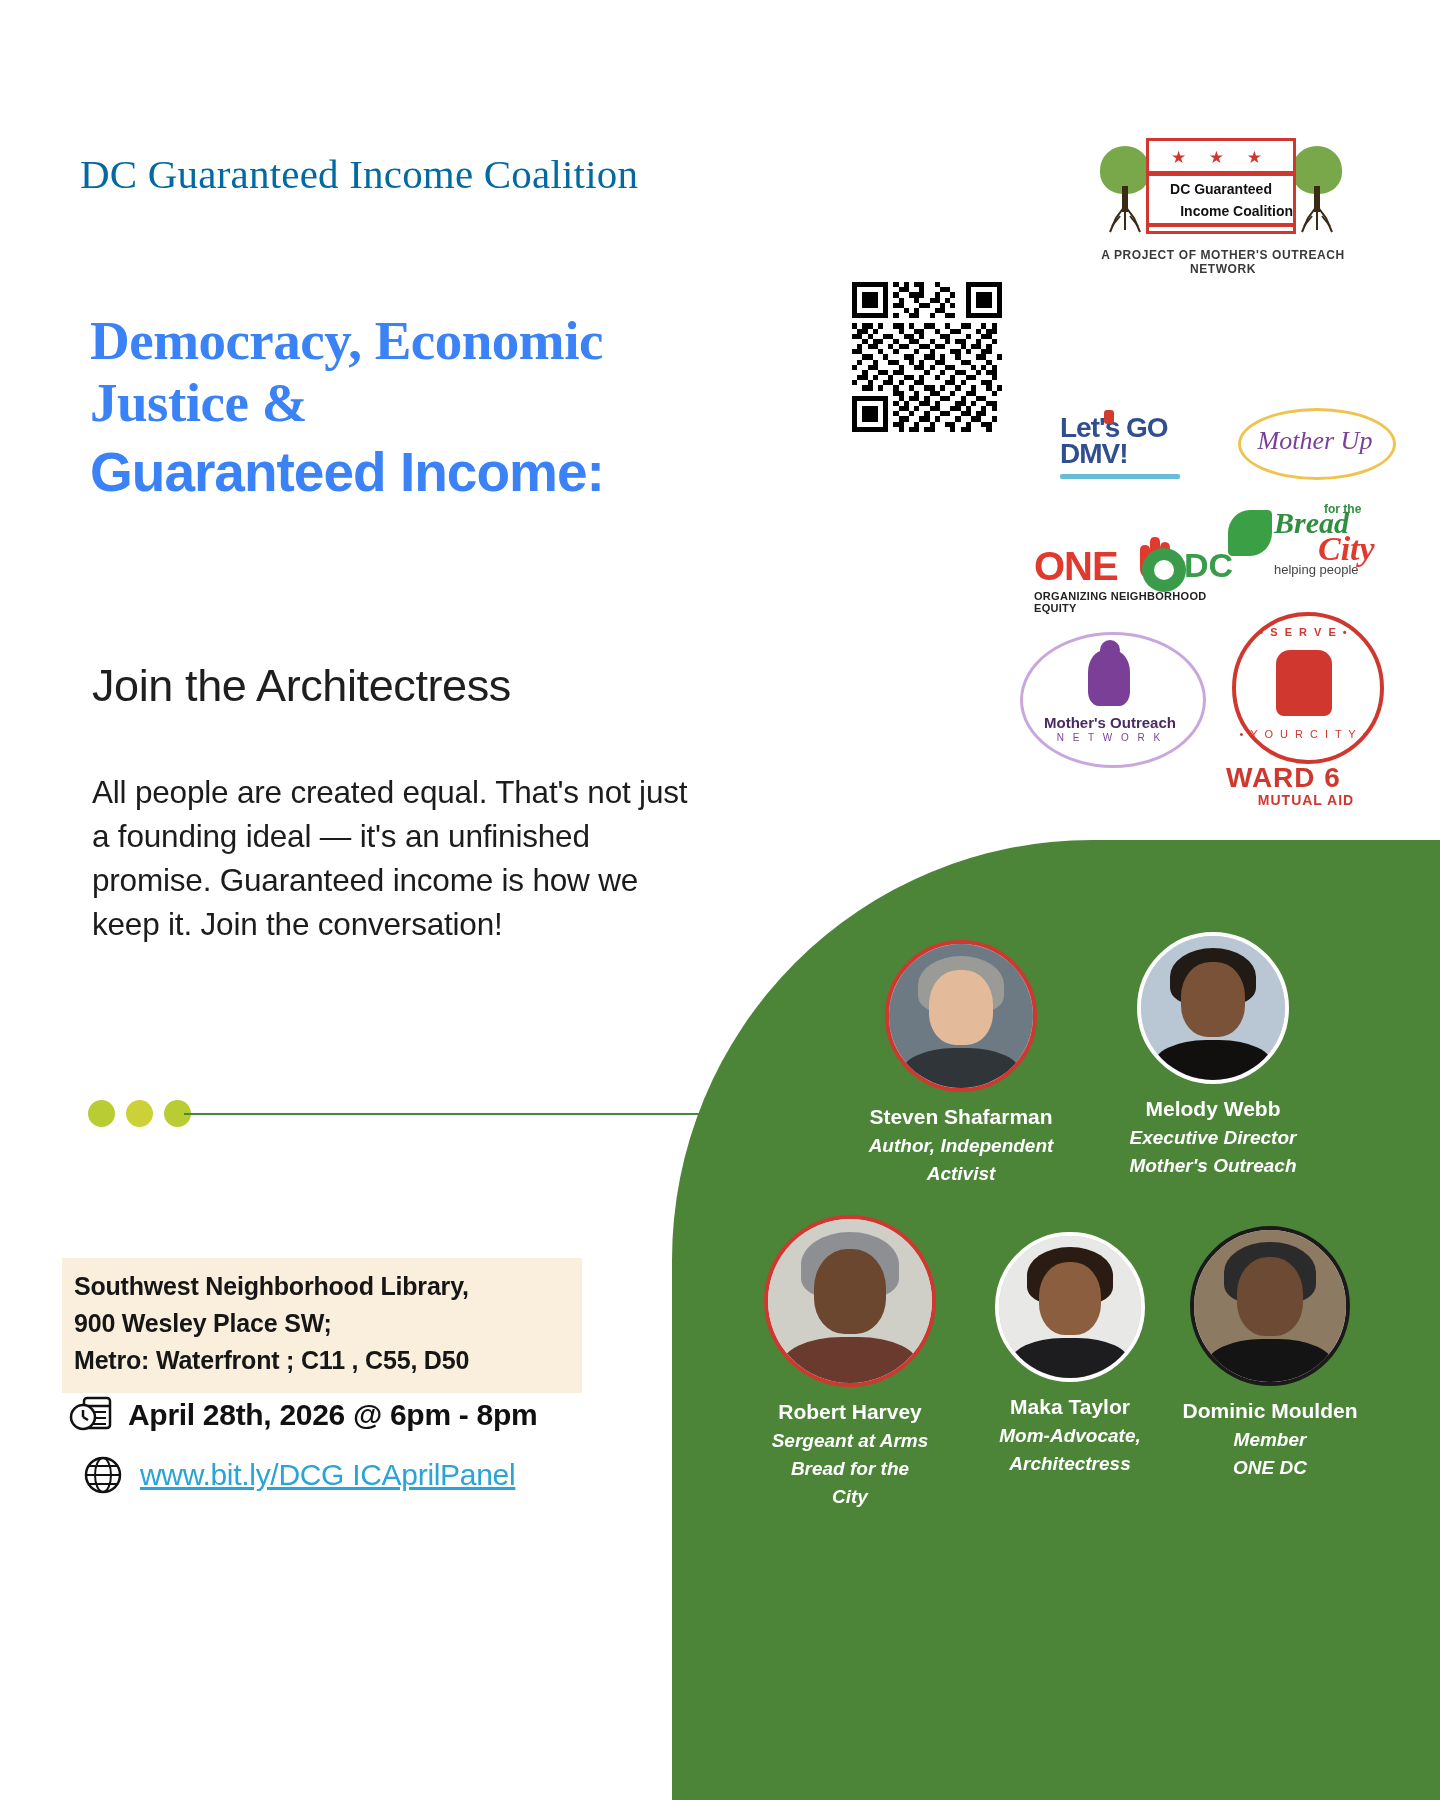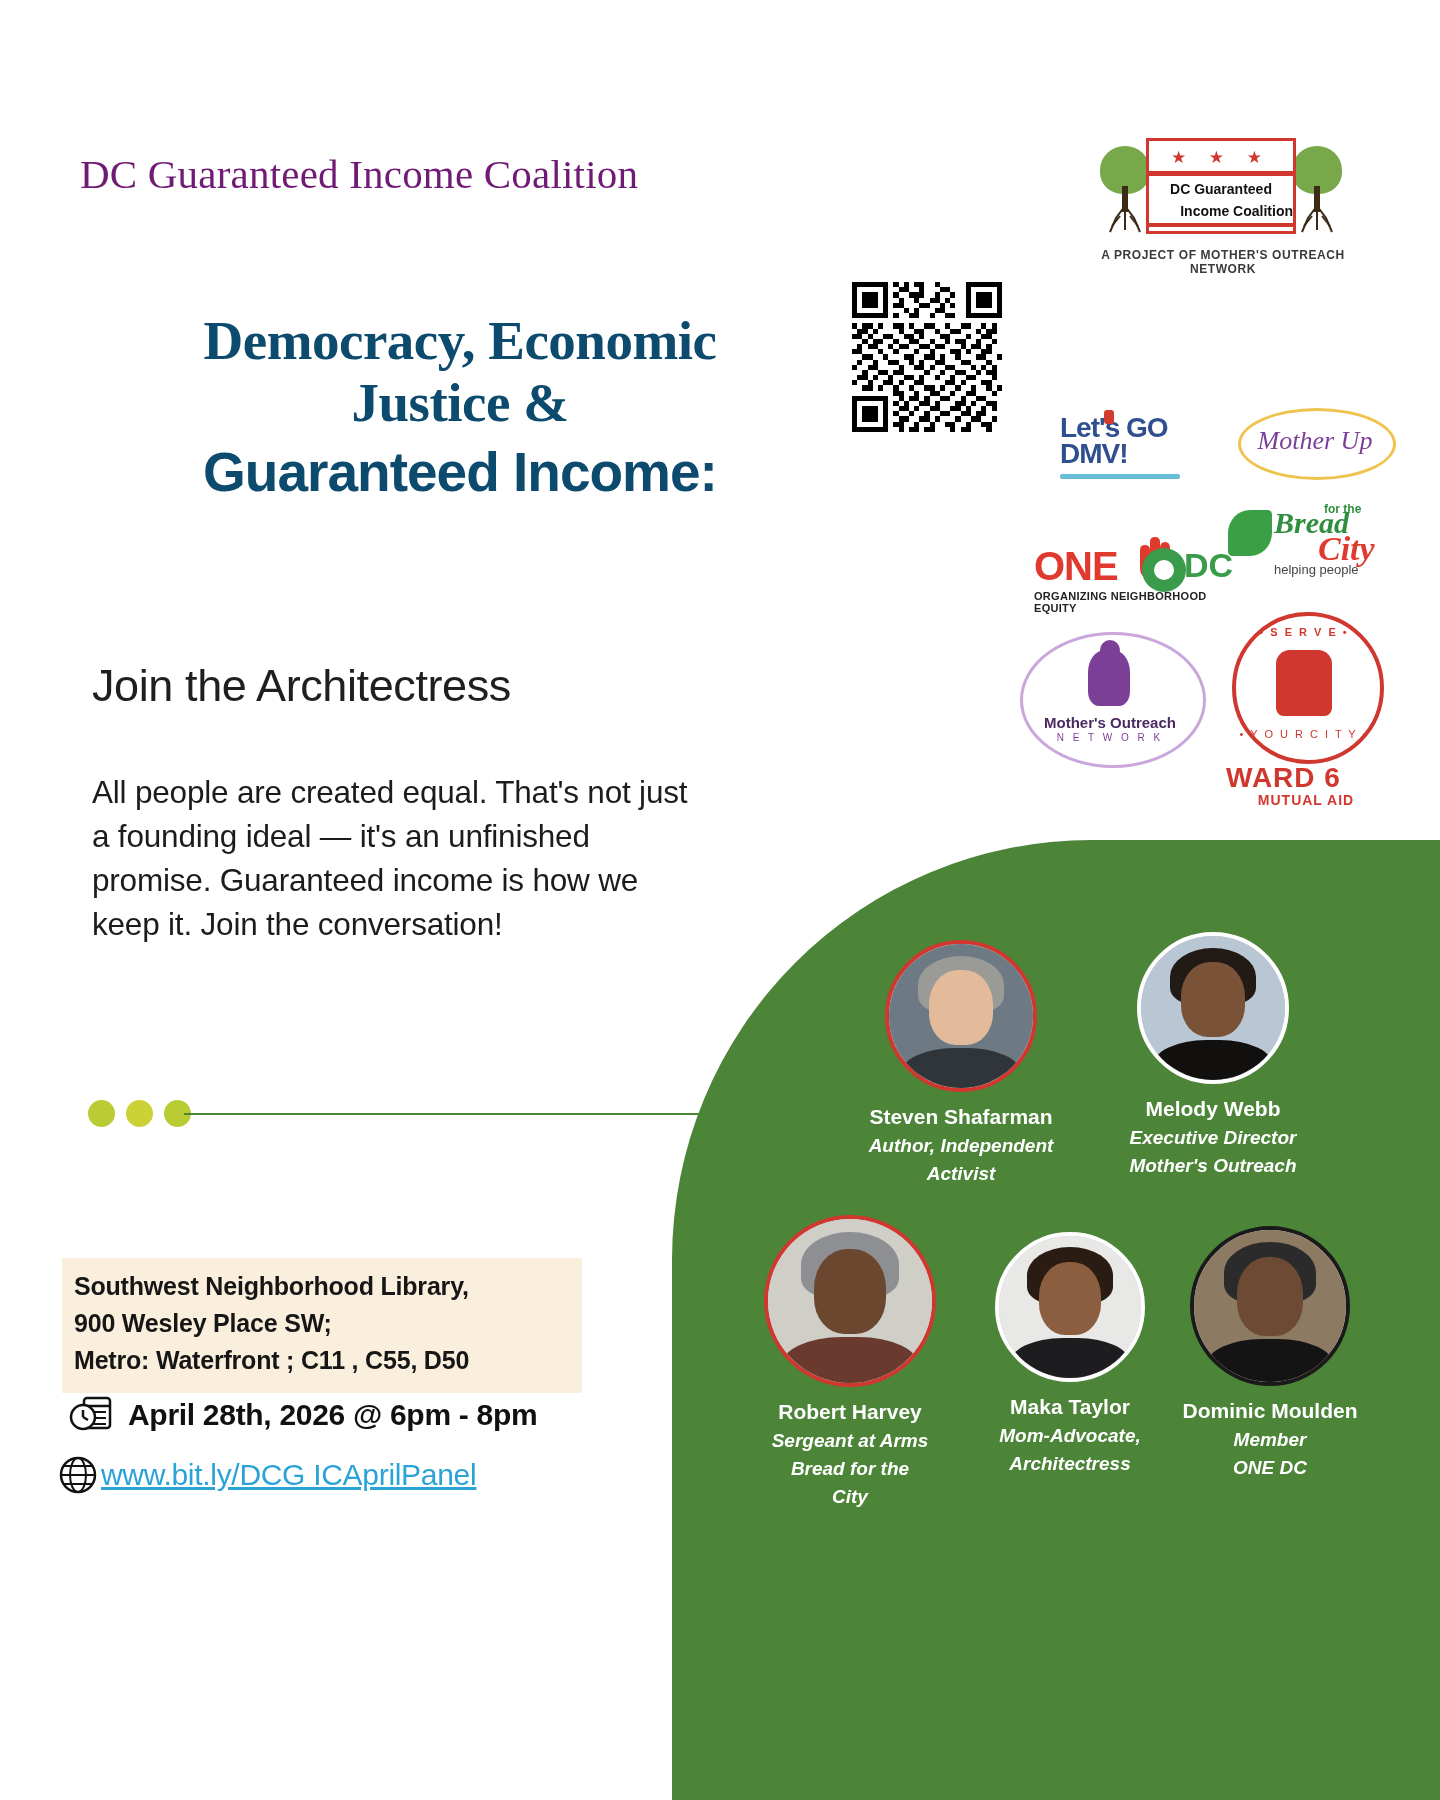--- a/index.html
+++ b/index.html
@@ -34,32 +34,31 @@
     border-top-left-radius: 420px 420px;
   }
 
   
   .org-title {
     position: absolute;
     left: 80px;
     top: 150px;
     font-family: "Liberation Serif", serif;
     font-size: 41px;
-    color: #701a75;
+    color: #0369a1;
     letter-spacing: 0.2px;
     white-space: nowrap;
   }
 
   .headline {
     position: absolute;
     left: 90px;
     top: 310px;
     width: 740px;
-    color: #0c4a6e;
-    text-align: center;
+    color: #3b82f6;
   }
   .headline .l1, .headline .l2 {
     font-family: "Liberation Serif", serif;
     font-weight: bold;
     font-size: 55px;
     line-height: 62px;
     letter-spacing: -0.5px;
   }
   .headline .l3 {
     font-family: "Liberation Sans", sans-serif;
@@ -145,25 +144,25 @@
   }
   .datetime-text {
     font-size: 30px;
     font-weight: bold;
     color: #111111;
     letter-spacing: -0.3px;
   }
 
   .url-row {
     position: absolute;
-    left: 55px;
+    left: 80px;
     top: 1452px;
     display: flex;
     align-items: center;
-    gap: 0;
+    gap: 14px;
   }
   .url-text {
     font-size: 30px;
     color: #2aa3d6;
     text-decoration: underline;
     letter-spacing: -0.3px;
   }
 
   .icon-box { width: 46px; height: 46px; flex: 0 0 46px; }
 

